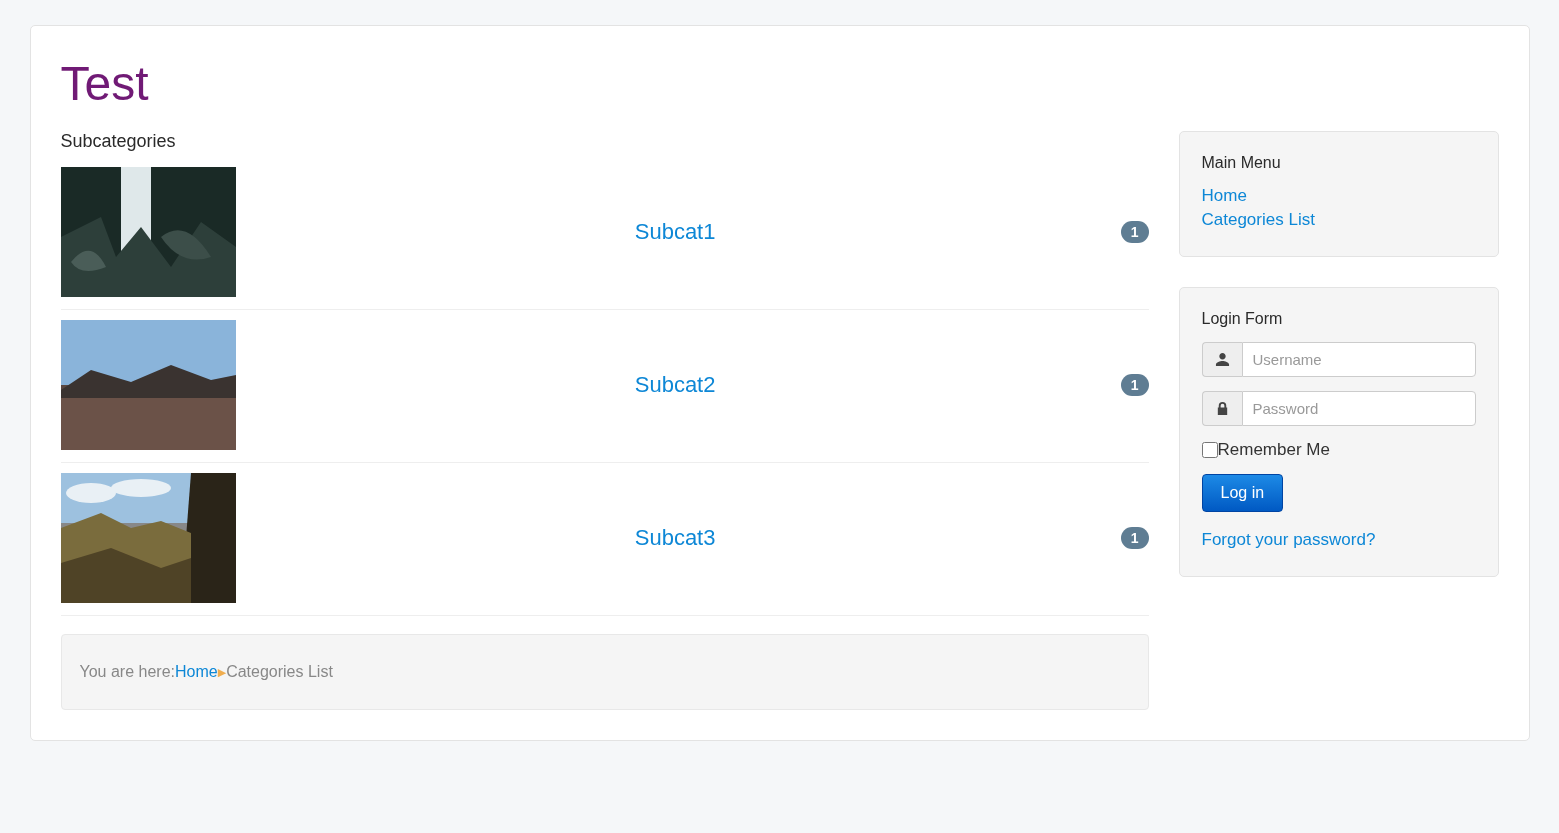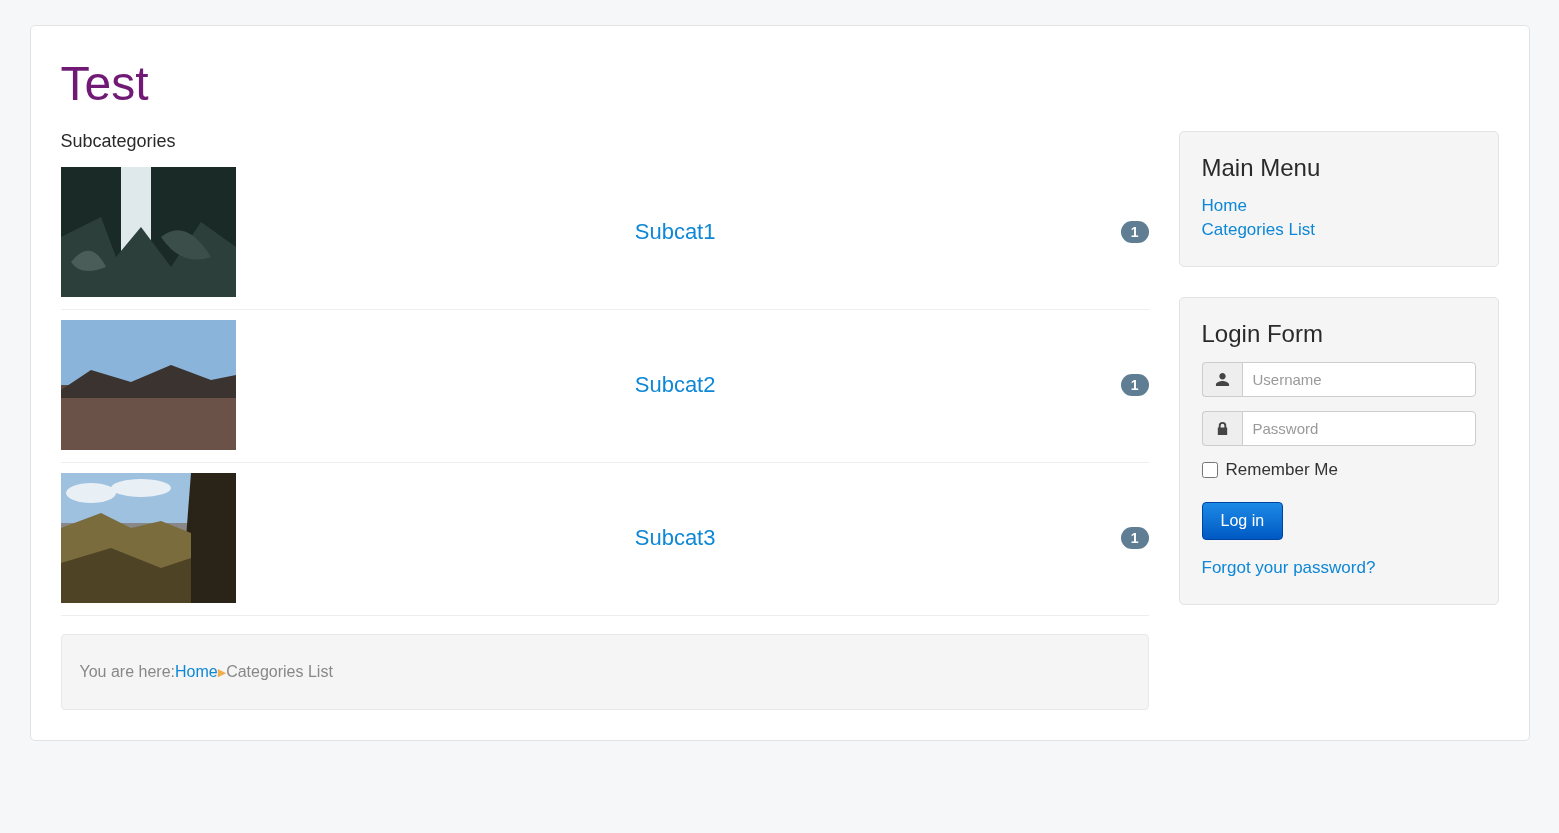--- a/index.html
+++ b/index.html
@@ -78,21 +78,21 @@
 .breadcrumb a { color: #0d87d6; text-decoration: none; }
 .bc-sep { color: #f0ad4e; font-size: 11px; }
 .well {
   background: #f5f5f5;
   border: 1px solid #e3e3e3;
   border-radius: 5px;
   padding: 22px;
   margin-bottom: 30px;
 }
 .well h3 {
-  font-size: 24px;
+  font-size: 16px;
   font-weight: 500;
   color: #2a2a2a;
   margin-bottom: 14px;
 }
 .menu-list { list-style: none; }
 .menu-list li { margin-bottom: 4px; }
 .menu-list a {
   color: #0d87d6;
   text-decoration: none;
   font-size: 17px;
@@ -119,36 +119,34 @@
   color: #555;
   border: 1px solid #ccc;
   border-radius: 0 4px 4px 0;
   background: #fff;
   outline: none;
 }
 .input-prepend input::placeholder { color: #999; }
 .remember {
   display: flex;
   align-items: center;
-  gap: 8px;
   font-size: 17px;
   color: #333;
   margin-bottom: 14px;
 }
 .remember input { width: 16px; height: 16px; }
 .btn-login {
   background: linear-gradient(#1d8ae6, #0059c3);
   color: #fff;
   border: 1px solid #0044a3;
   border-radius: 4px;
   padding: 9px 18px;
   font-size: 16px;
   cursor: pointer;
   margin-bottom: 18px;
-  margin-top: 8px;
 }
 .login-links a {
   display: block;
   color: #0d87d6;
   text-decoration: none;
   font-size: 17px;
   margin-bottom: 4px;
 }
 
 .thumb svg { width: 100%; height: 100%; display: block; }

